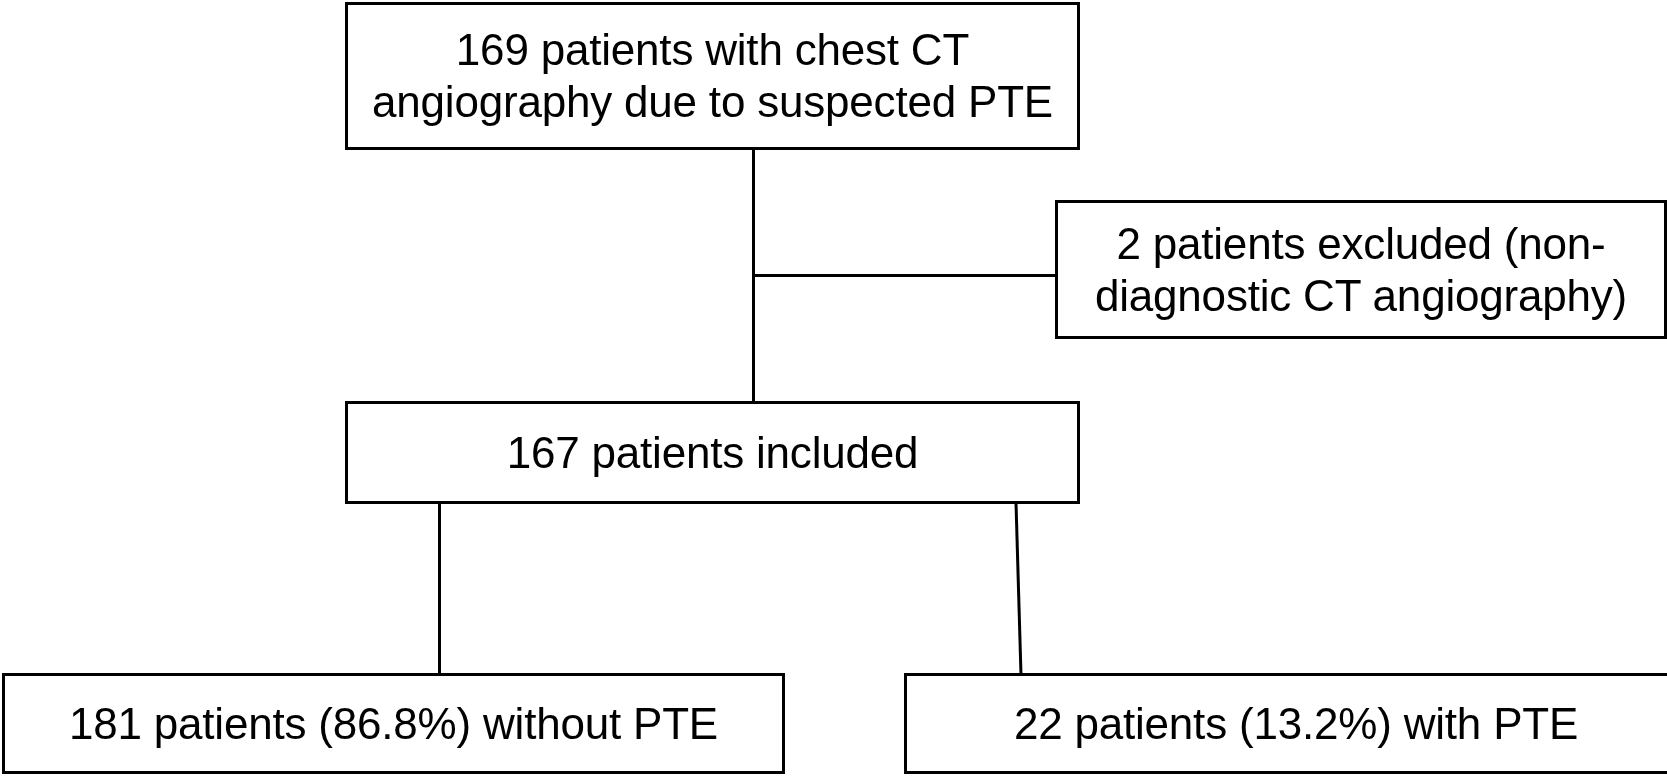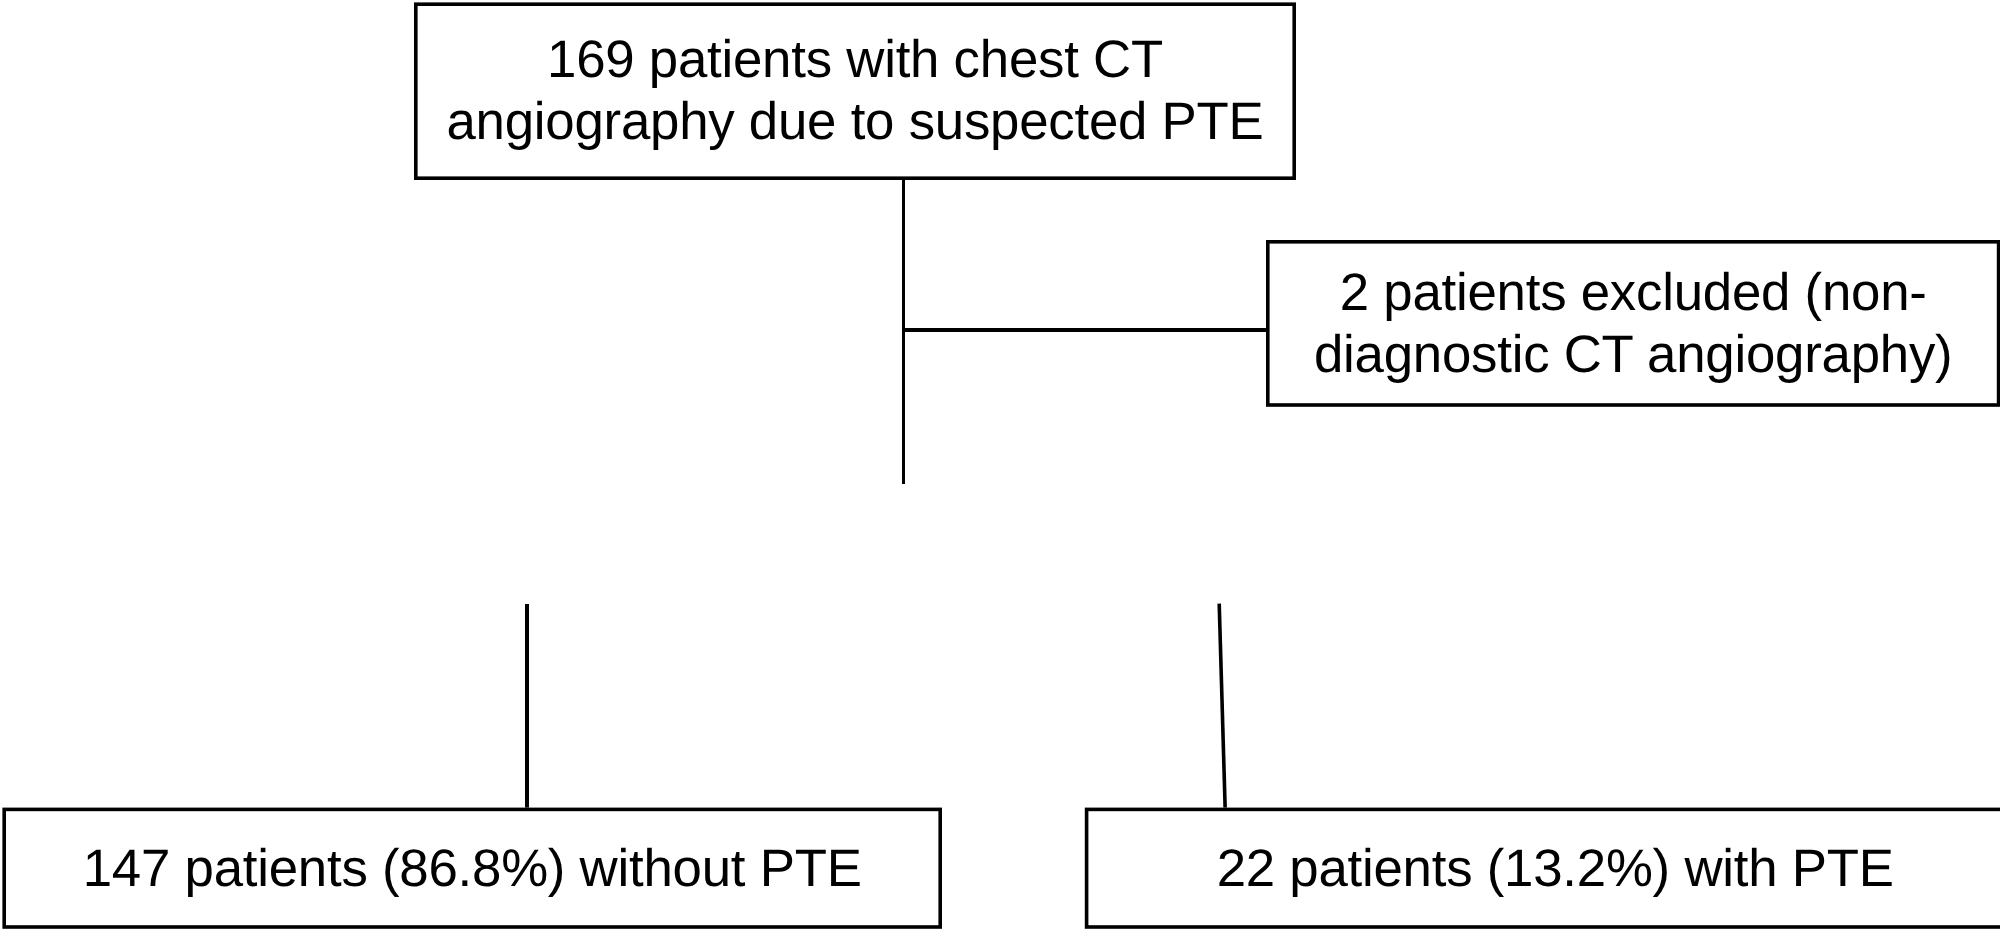--- a/index.html
+++ b/index.html
@@ -79,22 +79,25 @@
   <div class="node-box" id="node-source">
     <span class="node-text">169 patients with chest CT
 angiography due to suspected PTE</span>
   </div>
 
   <div class="node-box" id="node-excluded">
     <span class="node-text">2 patients excluded (non-
 diagnostic CT angiography)</span>
   </div>
 
+  <div class="node-box" id="node-included">
+    <span class="node-text">167 patients included</span>
+  </div>
 
   <div class="node-box" id="node-without">
-    <span class="node-text">147 patients (86.8%) without PTE</span>
+    <span class="node-text">181 patients (86.8%) without PTE</span>
   </div>
 
   <div class="node-box" id="node-with">
     <span class="node-text">22 patients (13.2%) with PTE</span>
   </div>
 
 </div>
 
 </body></html>

